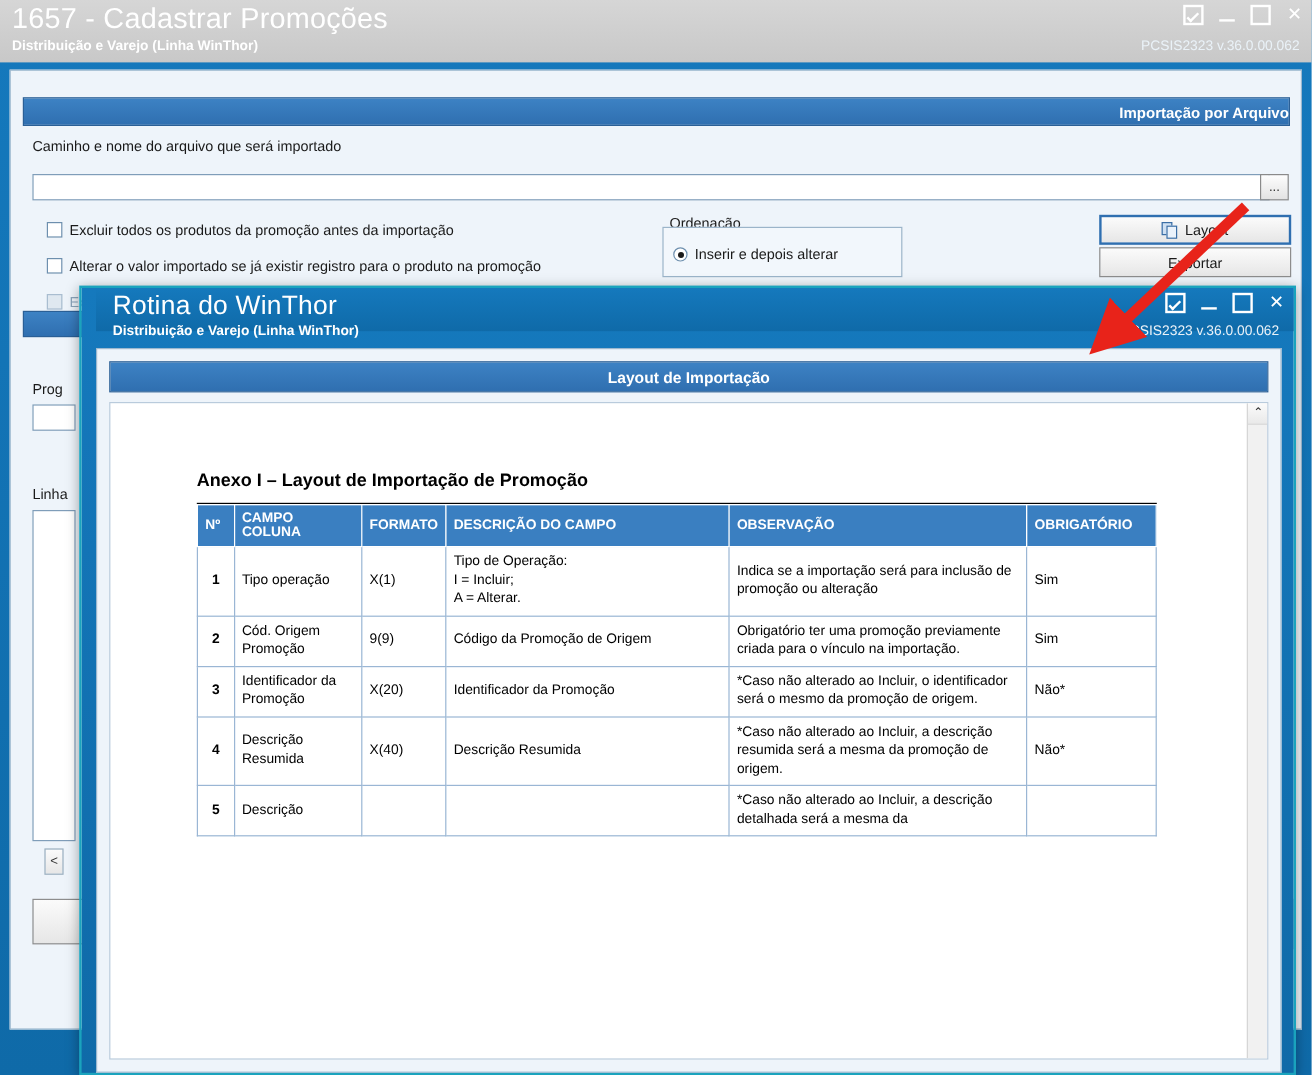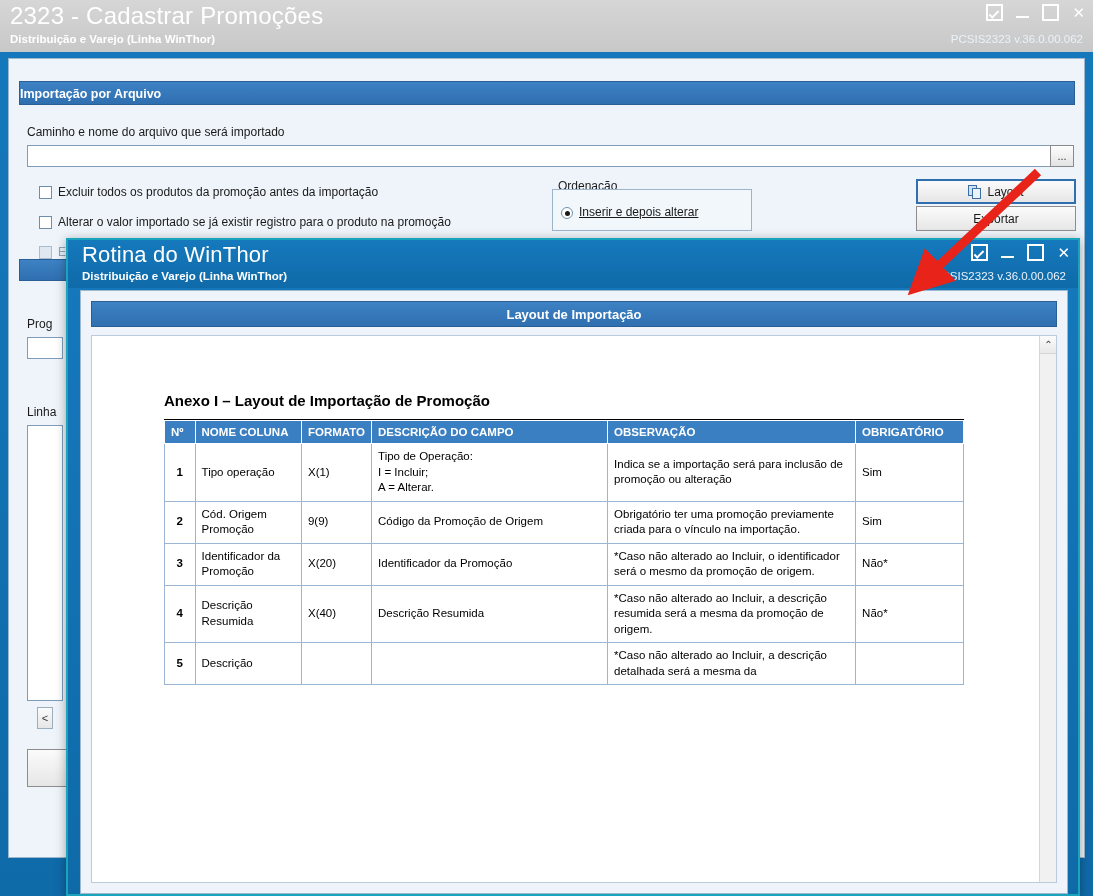--- a/index.html
+++ b/index.html
@@ -111,21 +111,21 @@
   .section-header {
     position: absolute;
     left: 10px;
     top: 22px;
     width: 1056px;
     height: 24px;
     background: linear-gradient(to bottom, #3d82c4 0%, #2f6fb0 100%);
     color: #ffffff;
     font-size: 12.5px;
     font-weight: bold;
-    text-align: left;
+    text-align: right;
     line-height: 24px;
     border: 1px solid #2a5f96;
     box-sizing: border-box;
   }
   .field-label {
     position: absolute;
     font-size: 12px;
     color: #1a1a1a;
   }
   .path-input {
@@ -150,21 +150,21 @@
     font-size: 11px;
     text-align: center;
     line-height: 20px;
     color: #333;
   }
   .chk-row {
     position: absolute;
     font-size: 12px;
     color: #1a1a1a;
     display: flex;
-    align-items: center;
+    align-items: flex-start;
     gap: 6px;
   }
   .chk-box {
     width: 13px;
     height: 13px;
     border: 1px solid #6d8fae;
     background: #ffffff;
     display: inline-block;
     box-sizing: border-box;
   }
@@ -192,23 +192,22 @@
     background: #eef4fa;
     padding: 0 3px;
   }
   .radio-row {
     position: absolute;
     left: 552px;
     top: 146px;
     font-size: 12px;
     color: #1a1a1a;
     display: flex;
-    align-items: flex-end;
+    align-items: center;
     gap: 6px;
-    text-decoration: underline;
   }
   .radio {
     width: 12px; height: 12px;
     border: 1px solid #6d8fae;
     border-radius: 50%;
     background: #fff;
     position: relative;
     box-sizing: border-box;
   }
   .radio::after {
@@ -333,22 +332,23 @@
     top: 238px;
     width: 1014px;
     height: 658px;
     background: #1173b6;
     background: linear-gradient(to bottom, #1579bd 0%, #0f6aa8 100%);
     border: 2px solid #1aa3bd;
     box-sizing: border-box;
     box-shadow: 0 2px 10px rgba(0,0,0,0.35);
   }
   #modal-window .titlebar {
-    height: 48px;
+    height: 36px;
     background: linear-gradient(to bottom, #1579bd 0%, #0f6aa8 100%);
+    margin-left: 12px;
   }
   #modal-window .titlebar .title {
     font-size: 22px;
     top: 2px;
     left: 14px;
   }
   #modal-window .titlebar .subtitle {
     left: 14px;
     top: 30px;
   }
@@ -479,36 +479,36 @@
     height: 150px;
     pointer-events: none;
   }
 </style>
 </head>
 <body>
 
 <div id="base-window">
 
   <div class="titlebar">
-    <div class="title">2323 - Cadastrar Promoções</div>
+    <div class="title">1657 - Cadastrar Promoções</div>
     <div class="subtitle">Distribuição e Varejo (Linha WinThor)</div>
     <div class="version">PCSIS2323  v.36.0.00.062</div>
     <div class="winbtns">
       <span class="checkbox-btn"></span>
       <span class="minus"></span>
       <span class="maxbox"></span>
       <span>✕</span>
     </div>
   </div>
 
   <div id="base-content">
 
     <div class="section-header">Importação por Arquivo</div>
 
-    <div class="field-label" style="left:18px; top:66px;">Caminho e nome do arquivo que será importado</div>
+    <div class="field-label" style="left:18px; top:56px;">Caminho e nome do arquivo que será importado</div>
 
     <input class="path-input" type="text" value="" style="">
     <div class="path-btn">...</div>
 
     <div class="chk-row" style="left:30px; top:126px;">
       <span class="chk-box"></span>
       <span>Excluir todos os produtos da promoção antes da importação</span>
     </div>
 
     <div class="chk-row" style="left:30px; top:156px;">
@@ -572,21 +572,21 @@
       </div>
 
       <div id="doc-page">
         <h2>Anexo I – Layout de Importação de Promoção</h2>
         <div class="hr-rule"></div>
 
         <table class="layout-table">
           <thead>
             <tr>
               <th>Nº</th>
-              <th>NOME COLUNA</th>
+              <th>CAMPO COLUNA</th>
               <th>FORMATO</th>
               <th>DESCRIÇÃO DO CAMPO</th>
               <th>OBSERVAÇÃO</th>
               <th>OBRIGATÓRIO</th>
             </tr>
           </thead>
           <tbody>
             <tr>
               <td class="num">1</td>
               <td style="width:96px">Tipo operação</td>

